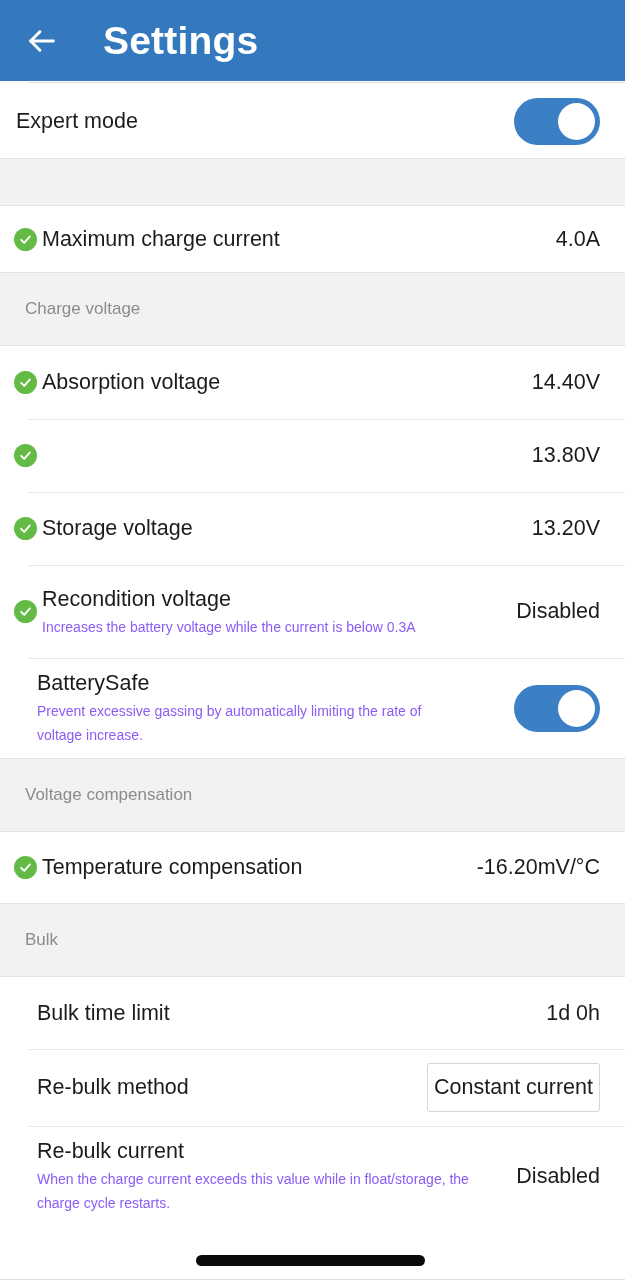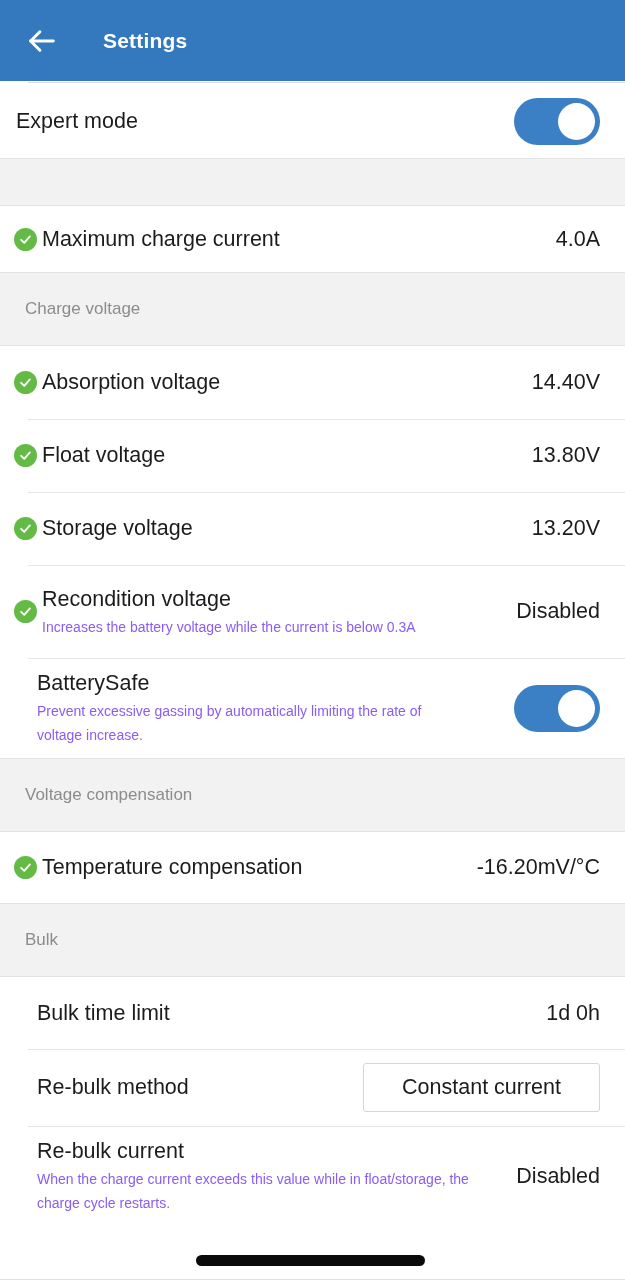--- a/index.html
+++ b/index.html
@@ -29,21 +29,21 @@
     height: 40px;
     display: flex;
     align-items: center;
     justify-content: center;
     cursor: pointer;
     flex: none;
   }
   .back-arrow svg { display: block; }
   .appbar-title {
     color: #ffffff;
-    font-size: 21px;
+    font-size: 39px;
     font-weight: bold;
     margin-left: 41px;
     letter-spacing: .2px;
     white-space: nowrap;
   }
 
   
   .list {
     background: #ffffff;
   }
@@ -170,21 +170,21 @@
     border-radius: 50%;
     background: #ffffff;
   }
 
   
   .select-box {
     flex: none;
     border: 1px solid #d6d6d6;
     border-radius: 3px;
     background: #ffffff;
-    padding: 11px 38px;
+    padding: 11px 6px;
     font-size: 21.5px;
     color: #1c1c1c;
     white-space: nowrap;
     cursor: pointer;
     margin-left: 16px;
   }
 
   
   .top-divider {
     position: relative;
@@ -284,21 +284,20 @@
   </div>
 
   <div class="row with-check" style="min-height:73px;">
     <div class="divider-top"></div>
     <div class="row-main">
       <span class="check-icon">
         <svg width="15" height="15" viewBox="0 0 24 24" fill="none" stroke="#ffffff" stroke-width="3" stroke-linecap="round" stroke-linejoin="round">
           <polyline points="5,12.5 10,17.5 19,7"></polyline>
         </svg>
       </span>
-      <span class="row-textblock row-title">Float voltage</span>
     </div>
     <div class="row-value">13.80V</div>
   </div>
 
   <div class="row with-check" style="min-height:73px;gap:12px;">
     <div class="divider-top"></div>
     <div class="row-main">
       <span class="check-icon">
         <svg width="15" height="15" viewBox="0 0 24 24" fill="none" stroke="#ffffff" stroke-width="3" stroke-linecap="round" stroke-linejoin="round">
           <polyline points="5,12.5 10,17.5 19,7"></polyline>

